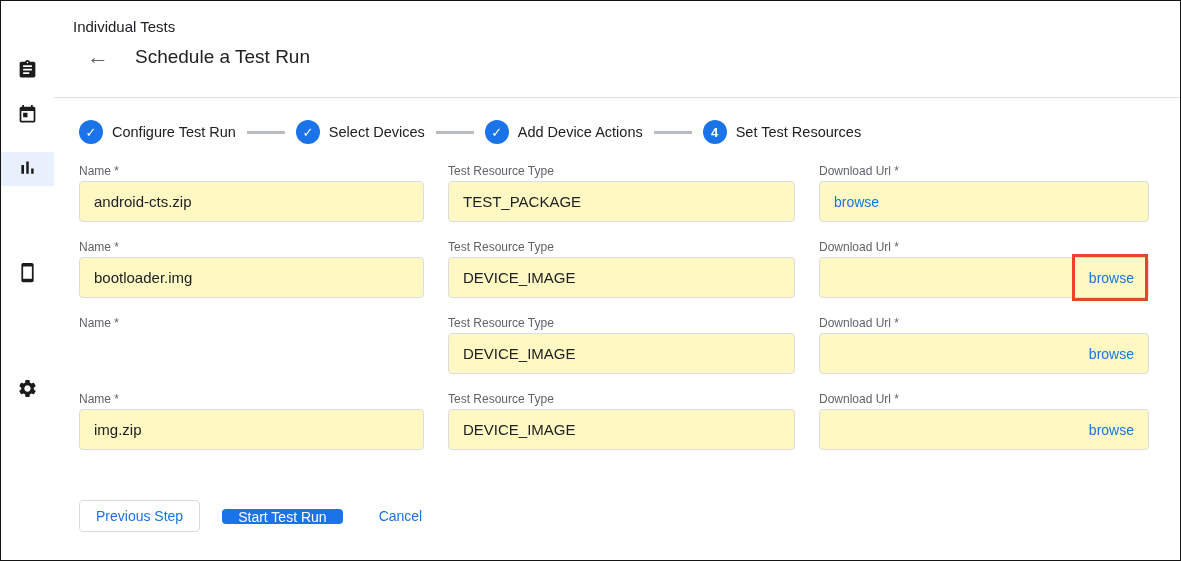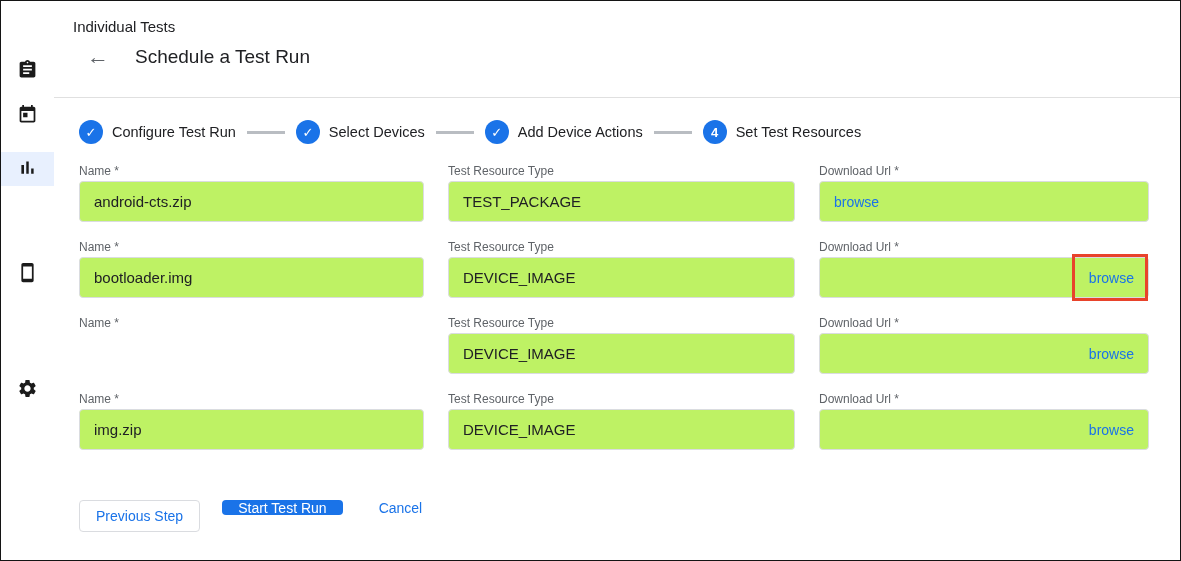--- a/index.html
+++ b/index.html
@@ -38,31 +38,31 @@
   
   .form {
     margin:20px 0 0 25px;
     display:grid; grid-template-columns:345px 347px 330px;
     column-gap:24px; row-gap:18px; width:1070px;
   }
   .f-label { font-size:12px; color:#5f6368; margin-bottom:3px; }
   .f-box {
     height:41px; border:1px solid #dadce0; border-radius:4px;
     display:flex; align-items:center; padding:0 14px; font-size:15px; color:#202124;
-    background:#bef264;
+    background:#fef9c3;
   }
   .f-box.url { justify-content:space-between; position:relative; }
   .url-value { flex:1 1 auto; overflow:hidden; white-space:nowrap; }
   .browse-link { color:#1a73e8; font-size:14px; margin-left:0; cursor:pointer; flex:0 0 auto; }
   .ann-box {
     position:absolute; top:-4px; right:0; width:76px; height:47px;
     border:3px solid #e8432b; pointer-events:none;
   }
   
-  .actions { margin:50px 0 0 25px; display:flex; align-items:flex-start; }
+  .actions { margin:50px 0 0 25px; display:flex; align-items:center; }
   .btn { font-family:inherit; font-size:14px; font-weight:500; border-radius:4px; cursor:pointer; }
   .btn-outline { height:32px; padding:0 16px; background:#fff; color:#1a73e8; border:1px solid #dadce0; }
   .btn-primary { height:15px; padding:0 16px; margin-left:22px; background:#1a73e8; color:#fff; border:none; }
   .btn-text { margin-left:36px; background:none; border:none; color:#1a73e8; padding:0; }
 </style>
 </head>
 <body>
 
 <div class="page">
 

